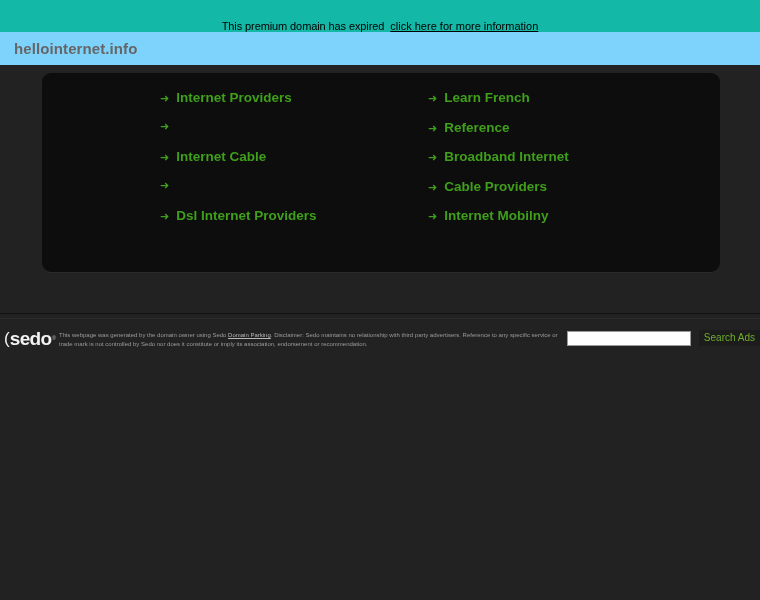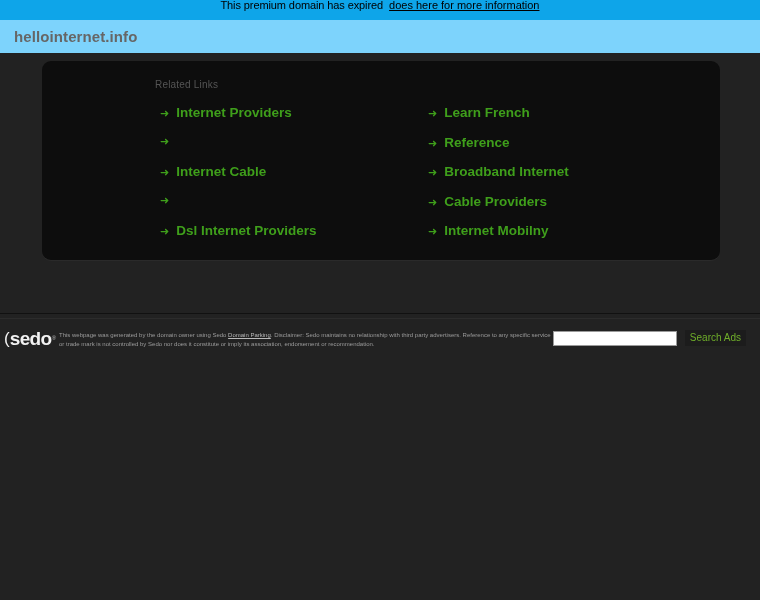--- a/index.html
+++ b/index.html
@@ -10,24 +10,24 @@
     width: 760px;
     height: 600px;
     background: #222222;
     font-family: "Liberation Sans", sans-serif;
     overflow: hidden;
     position: relative;
   }
 
   
   .expiry-banner {
-    height: 20px;
-    background: #0ea5e9;
-    display: flex;
-    align-items: flex-start;
+    height: 32px;
+    background: #14b8a6;
+    display: flex;
+    align-items: flex-end;
     justify-content: center;
     gap: 6px;
     font-size: 11px;
     color: #000000;
     line-height: 1;
   }
   .expiry-banner .msg {
     letter-spacing: -0.1px;
   }
   .expiry-banner .more-link {
@@ -164,21 +164,21 @@
   .disclaimer .dp-link {
     color: #b8b8b8;
     text-decoration: underline;
     cursor: pointer;
   }
   .search-area {
     display: flex;
     align-items: center;
     gap: 8px;
     padding-top: 4px;
-    padding-right: 14px;
+    padding-right: 0;
     margin-left: auto;
   }
   .search-input {
     width: 118px;
     height: 13px;
     background: #ffffff;
     border: 1px solid #9a9a9a;
     font-size: 9px;
     font-family: "Liberation Sans", sans-serif;
     padding: 0 2px;
@@ -194,30 +194,29 @@
     padding: 2px 4px;
     cursor: pointer;
     line-height: 1;
   }
 </style>
 </head>
 <body>
 
 <div class="expiry-banner">
   <span class="msg">This premium domain has expired</span>
-  <a class="more-link" href="#">does here for more information</a>
+  <a class="more-link" href="#">click here for more information</a>
 </div>
 
 <div class="domain-header">
   <span class="domain-title">hellointernet.info</span>
 </div>
 
 <div class="panel-wrap">
   <div class="related-panel">
-    <div class="panel-heading">Related Links</div>
     <div class="links-grid">
 
       <div class="link-item">
         <span class="arrow">➜</span>
         <span class="label">Internet Providers</span>
       </div>
       <div class="link-item">
         <span class="arrow">➜</span>
         <span class="label">Learn French</span>
       </div>

